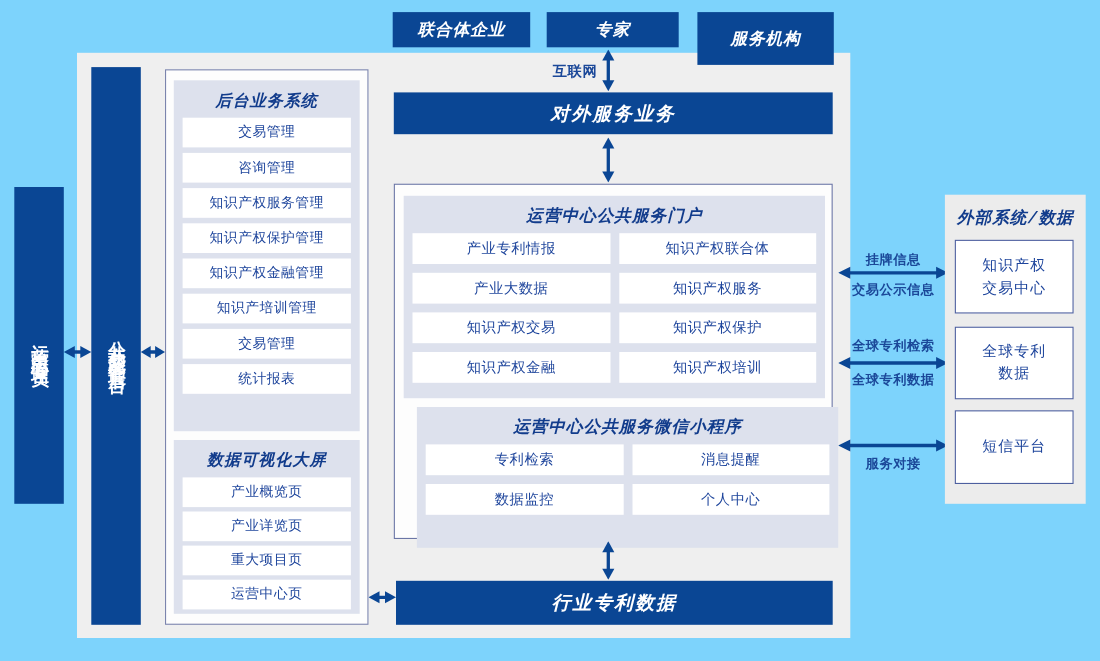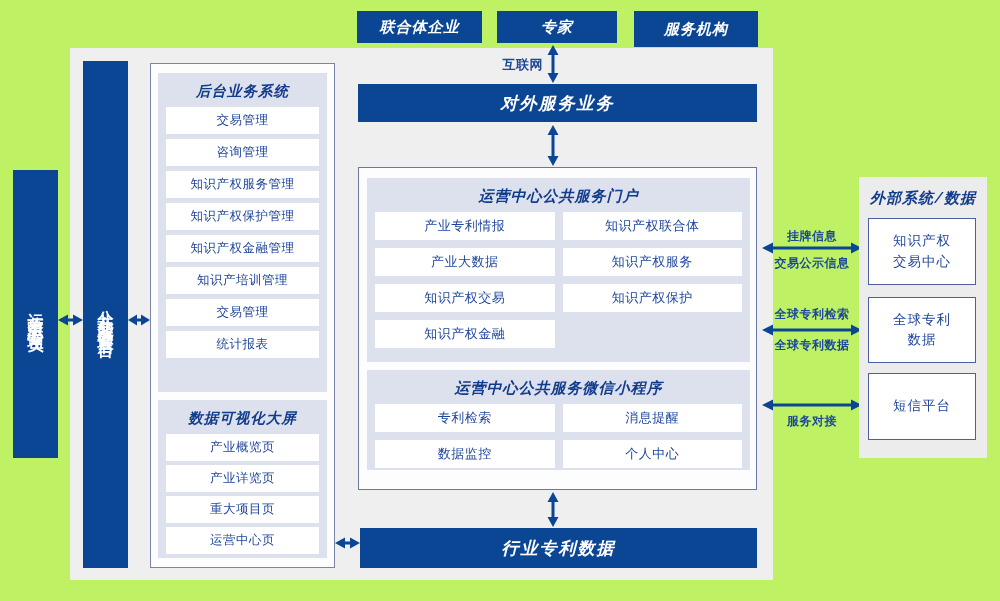--- a/index.html
+++ b/index.html
@@ -1,19 +1,19 @@
 <!DOCTYPE html>
 <html><head>
 <meta charset="utf-8">
 <style>
   html,body{margin:0;padding:0;background:#ffffff;}
   #stage{
     position:relative;width:1000px;height:601px;overflow:hidden;
     font-family:"Liberation Sans","DejaVu Sans",sans-serif;
-    background:#bef264;
+    background:#7dd3fc;
   }
   .abs{position:absolute;box-sizing:border-box;}
   .canvas{background:#efefef;}
   .dbox{
     background:#0a4694;color:#ffffff;font-weight:700;font-style:italic;
     display:flex;align-items:center;justify-content:center;
     font-size:15px;letter-spacing:1px;
   }
   .bigbar{font-size:17px;letter-spacing:2px;}
   .vbar{
@@ -53,21 +53,21 @@
 <div id="stage">
 
   <div class="abs canvas" style="left:70px;top:48px;width:703px;height:532px;"></div>
 
   <div class="abs dbox" style="left:357px;top:11px;width:125px;height:32px;">
     <span>联合体企业</span>
   </div>
   <div class="abs dbox" style="left:497px;top:11px;width:120px;height:32px;">
     <span>专家</span>
   </div>
-  <div class="abs dbox" style="left:634px;top:11px;width:124px;height:36px;">
+  <div class="abs dbox" style="left:634px;top:11px;width:124px;height:48px;">
     <span>服务机构</span>
   </div>
 
   <div class="abs label-sm" style="left:470px;top:56px;width:73px;text-align:right;font-size:13px;">互联网</div>
   <svg class="abs" style="left:545px;top:45px;" width="16" height="38">
     <line x1="8" y1="7" x2="8" y2="31" stroke="#0a4694" stroke-width="3"></line>
     <polygon points="8,0 2.5,10 13.5,10" fill="#0a4694"></polygon>
     <polygon points="8,38 2.5,28 13.5,28" fill="#0a4694"></polygon>
   </svg>
 
@@ -128,23 +128,24 @@
     <div class="panel" style="left:8px;top:10px;width:383px;height:184px;">
       <div class="panel-title" style="font-size:15px;">运营中心公共服务门户</div>
       <div class="grid2">
         <div class="item">产业专利情报</div>
         <div class="item">知识产权联合体</div>
         <div class="item">产业大数据</div>
         <div class="item">知识产权服务</div>
         <div class="item">知识产权交易</div>
         <div class="item">知识产权保护</div>
         <div class="item">知识产权金融</div>
-      </div>
-    </div>
-    <div class="panel" style="left:8px;top:202px;width:383px;height:100px;">
+        <div class="item">知识产权培训</div>
+      </div>
+    </div>
+    <div class="panel" style="left:20px;top:202px;width:383px;height:128px;">
       <div class="panel-title" style="font-size:15px;">运营中心公共服务微信小程序</div>
       <div class="grid2">
         <div class="item">专利检索</div>
         <div class="item">消息提醒</div>
         <div class="item">数据监控</div>
         <div class="item">个人中心</div>
       </div>
     </div>
   </div>
 

